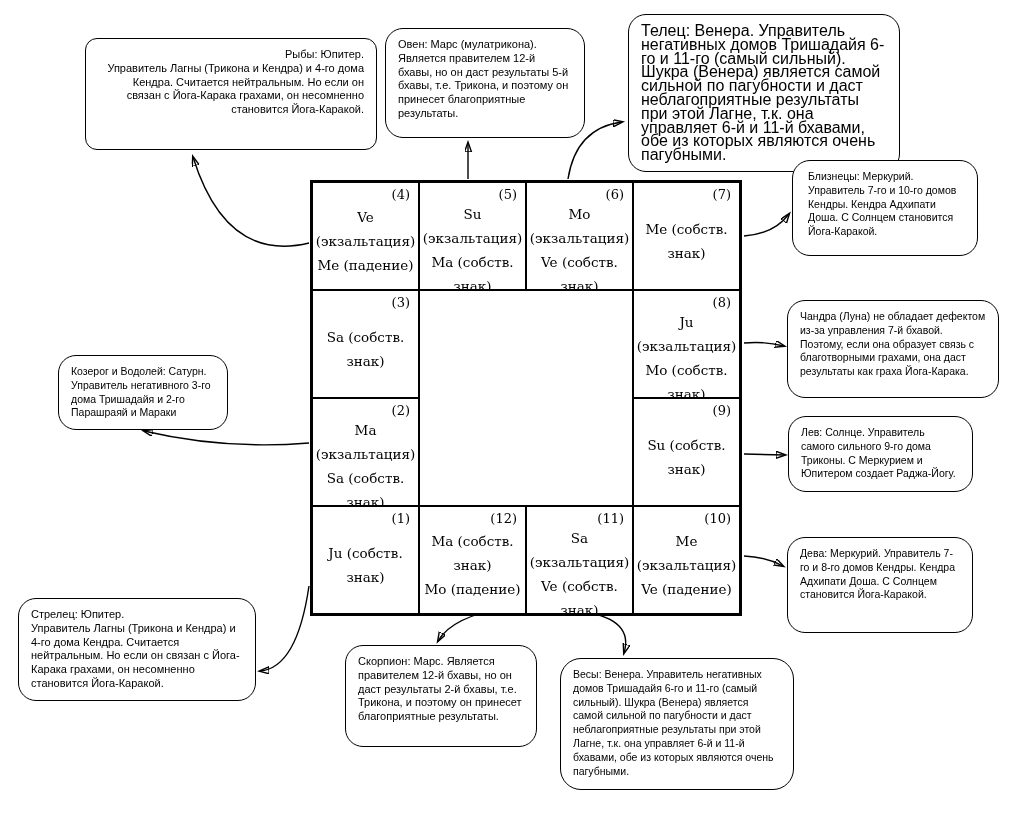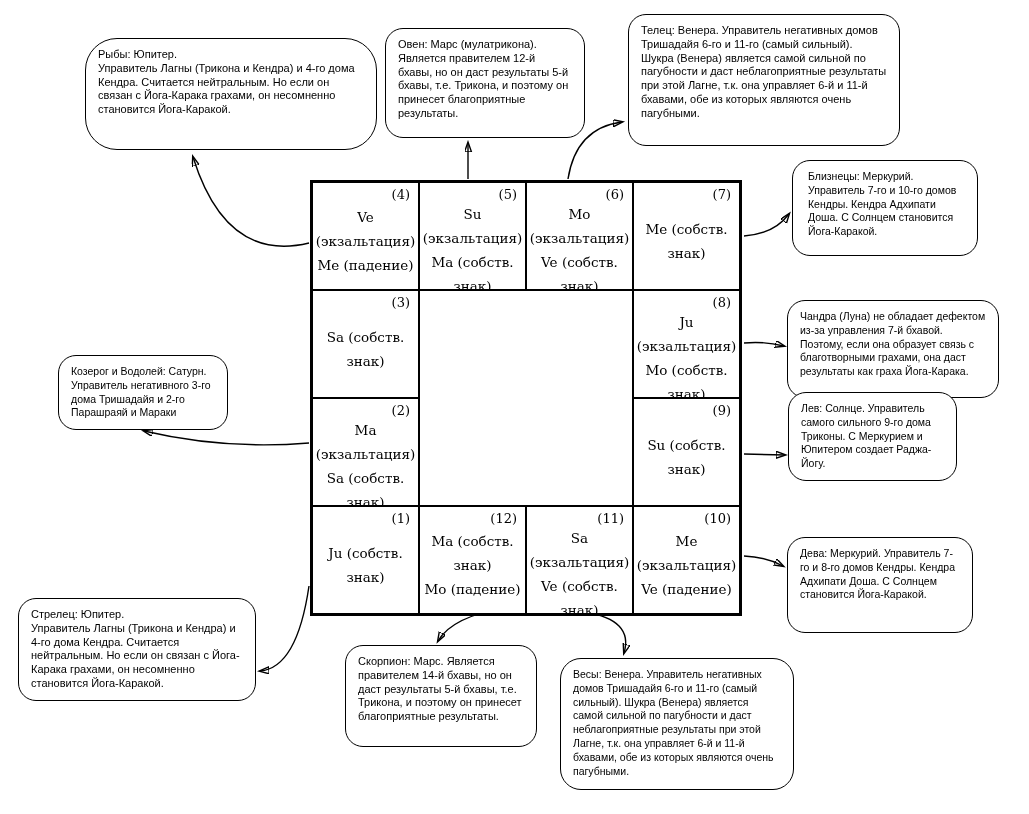--- a/index.html
+++ b/index.html
@@ -157,38 +157,38 @@
 Su (падение)</div>
     </div>
     <div class="cell">
       <div class="num">(10)</div>
       <div class="planets">Me (экзальтация)
 Ve (падение)</div>
     </div>
     <div class="center-cell"></div>
   </div>
 
-  <div class="callout" style="left:85px;  top:38px;  width:292px; min-height:112px; border-radius:32px; font-size:11px;">Рыбы: Юпитер.
+  <div class="callout" style="left:85px;  top:38px;  width:292px; min-height:112px; border-radius:12px; font-size:11px;text-align:right;">Рыбы: Юпитер.
 Управитель Лагны (Трикона и Кендра) и 4-го дома Кендра. Считается нейтральным. Но если он связан с Йога-Карака грахами, он несомненно становится Йога-Каракой.</div>
 
   <div class="callout" style="left:385px; top:28px;  width:200px; min-height:110px; font-size:11px;">Овен: Марс (мулатрикона). Является правителем 12-й бхавы, но он даст результаты 5-й бхавы, т.е. Трикона, и поэтому он принесет благоприятные результаты.</div>
 
-  <div class="callout" style="left:628px; top:14px;  width:272px; min-height:132px; font-size:11px;">Телец: Венера. Управитель негативных домов Тришадайя 6-го и 11-го (самый сильный). Шукра (Венера) является самой сильной по пагубности и даст неблагоприятные результаты при этой Лагне, т.к. она управляет 6-й и 11-й бхавами, обе из которых являются очень пагубными.</div>
+  <div class="callout" style="left:628px; top:14px;  width:272px; min-height:132px; font-size:16px;">Телец: Венера. Управитель негативных домов Тришадайя 6-го и 11-го (самый сильный). Шукра (Венера) является самой сильной по пагубности и даст неблагоприятные результаты при этой Лагне, т.к. она управляет 6-й и 11-й бхавами, обе из которых являются очень пагубными.</div>
 
   <div class="callout" style="left:792px; top:160px; width:186px; min-height:96px;padding-left:15px;">Близнецы: Меркурий. Управитель 7-го и 10-го домов Кендры. Кендра Адхипати Доша. С Солнцем становится Йога-Каракой.</div>
 
   <div class="callout" style="left:787px; top:300px; width:212px; min-height:98px;">Чандра (Луна) не обладает дефектом из-за управления 7-й бхавой. Поэтому, если она образует связь с благотворными грахами, она даст результаты как граха Йога-Карака.</div>
 
-  <div class="callout" style="left:788px; top:392px; width:169px; min-height:76px;">Лев: Солнце. Управитель самого сильного 9-го дома Триконы. С Меркурием и Юпитером создает Раджа-Йогу.</div>
+  <div class="callout" style="left:788px; top:416px; width:185px; min-height:76px;">Лев: Солнце. Управитель самого сильного 9-го дома Триконы. С Меркурием и Юпитером создает Раджа-Йогу.</div>
 
   <div class="callout" style="left:787px; top:537px; width:186px; min-height:96px;">Дева: Меркурий. Управитель 7-го и 8-го домов Кендры. Кендра Адхипати Доша. С Солнцем становится Йога-Каракой.</div>
 
   <div class="callout" style="left:58px;  top:355px; width:170px; min-height:72px;">Козерог и Водолей: Сатурн.
 Управитель негативного 3-го дома Тришадайя и 2-го Парашраяй и Мараки</div>
 
   <div class="callout" style="left:18px;  top:598px; width:238px; min-height:100px; font-size:11px;">Стрелец: Юпитер.
 Управитель Лагны (Трикона и Кендра) и 4-го дома Кендра. Считается нейтральным. Но если он связан с Йога-Карака грахами, он несомненно становится Йога-Каракой.</div>
 
-  <div class="callout" style="left:345px; top:645px; width:192px; min-height:102px; font-size:11px;">Скорпион: Марс. Является правителем 14-й бхавы, но он даст результаты 5-й бхавы, т.е. Трикона, и поэтому он принесет благоприятные результаты.</div>
+  <div class="callout" style="left:345px; top:645px; width:192px; min-height:102px; font-size:11px;">Скорпион: Марс. Является правителем 12-й бхавы, но он даст результаты 2-й бхавы, т.е. Трикона, и поэтому он принесет благоприятные результаты.</div>
 
   <div class="callout" style="left:560px; top:658px; width:234px; min-height:132px;border-radius:21px;">Весы: Венера. Управитель негативных домов Тришадайя 6-го и 11-го (самый сильный). Шукра (Венера) является самой сильной по пагубности и даст неблагоприятные результаты при этой Лагне, т.к. она управляет 6-й и 11-й бхавами, обе из которых являются очень пагубными.</div>
 
 </div>
 
 </body></html>

